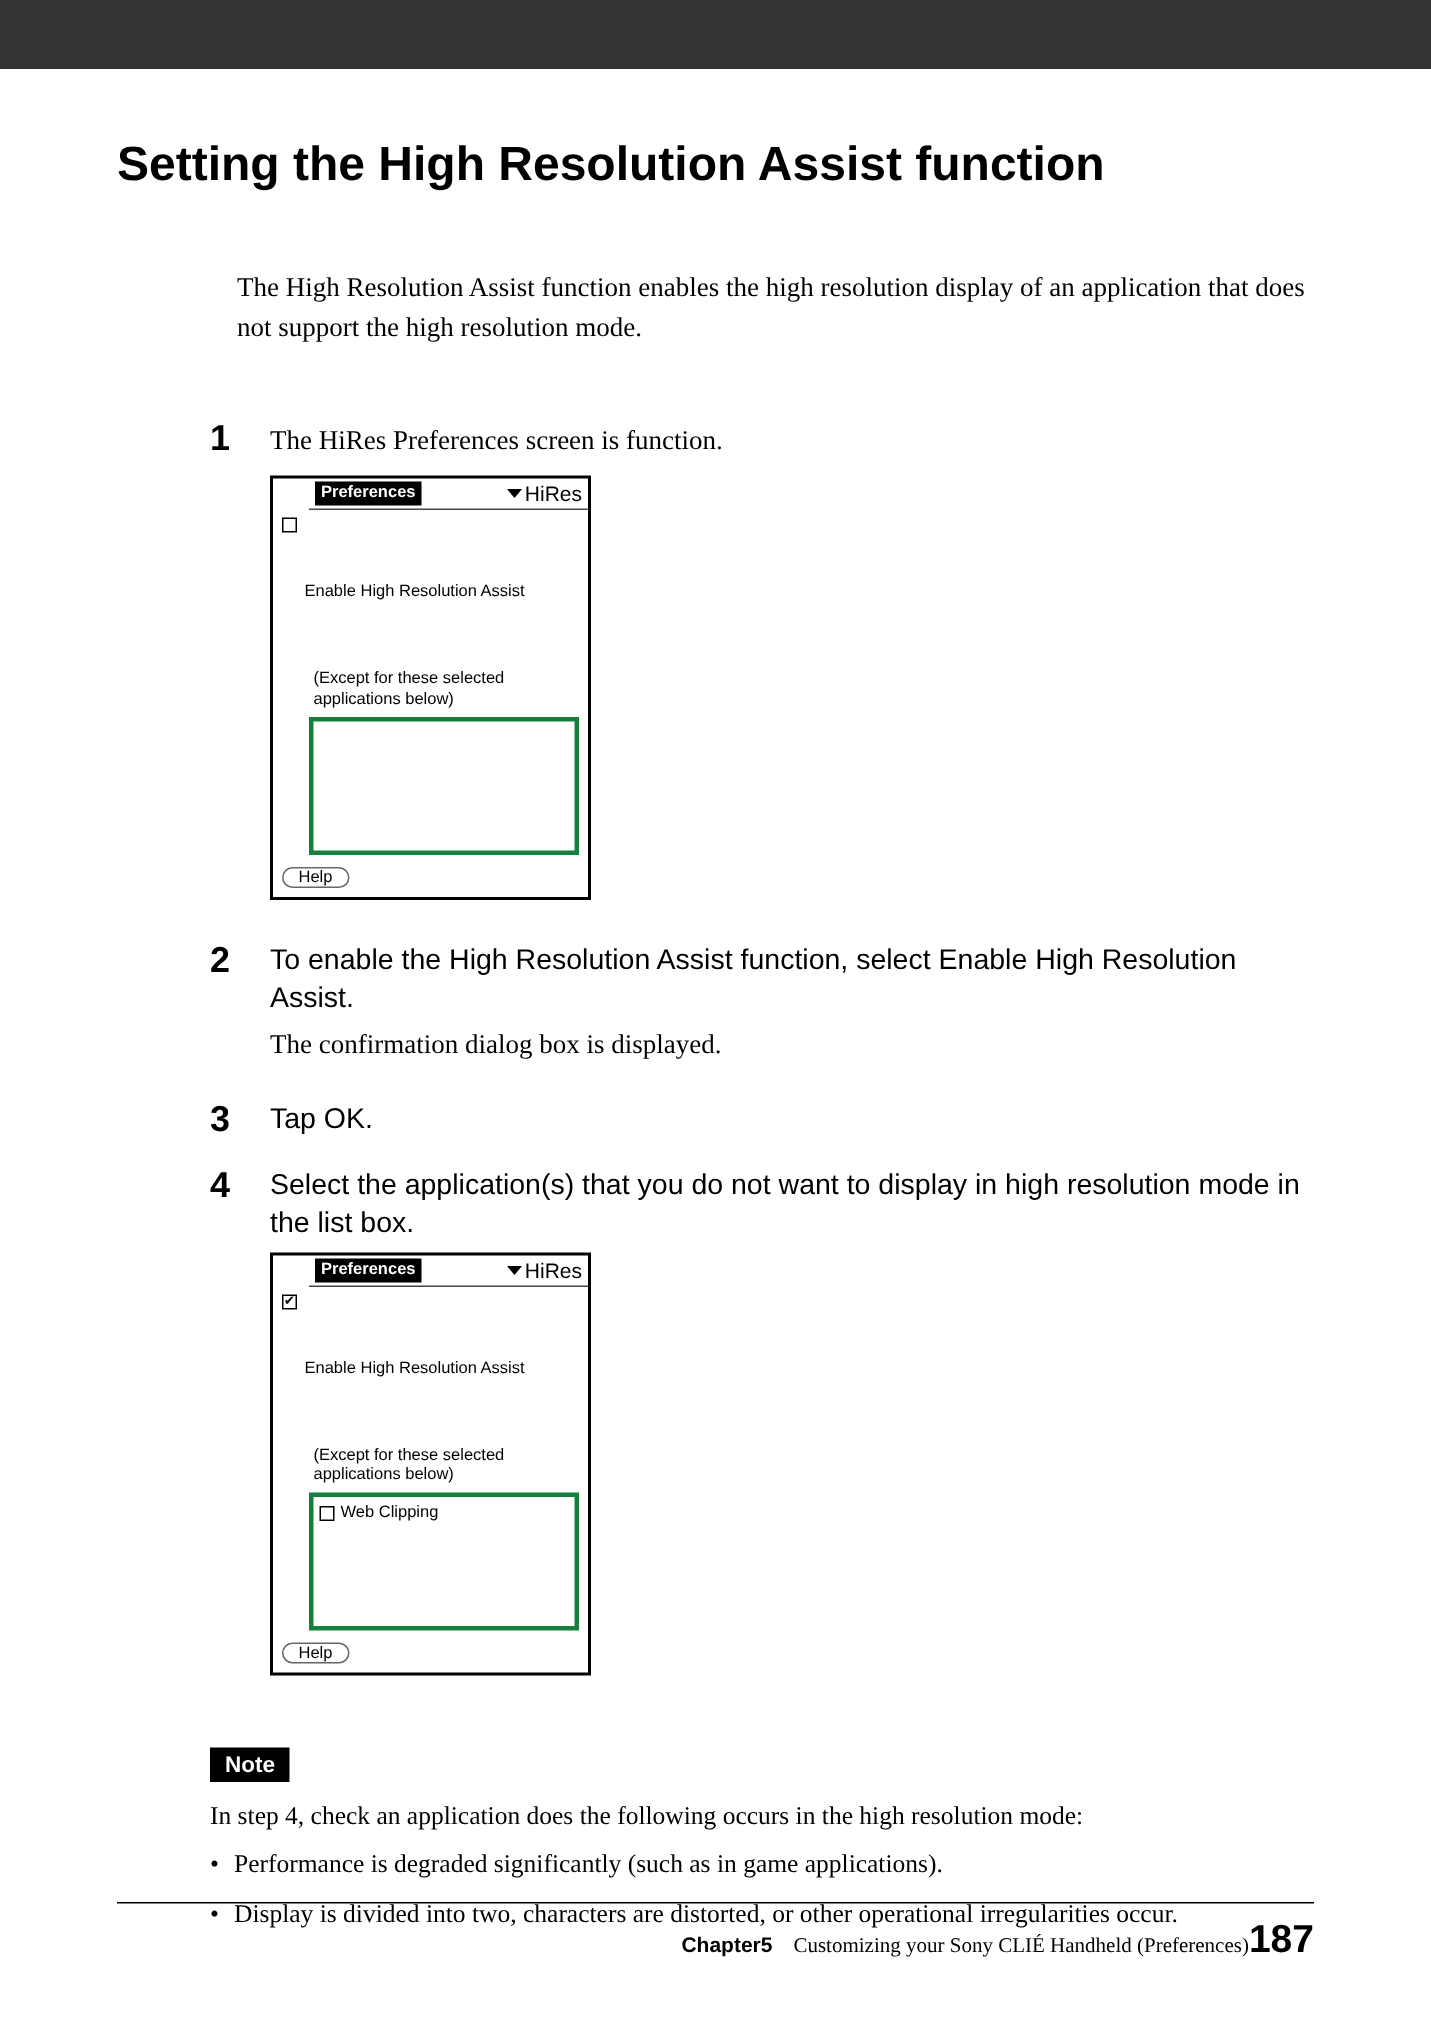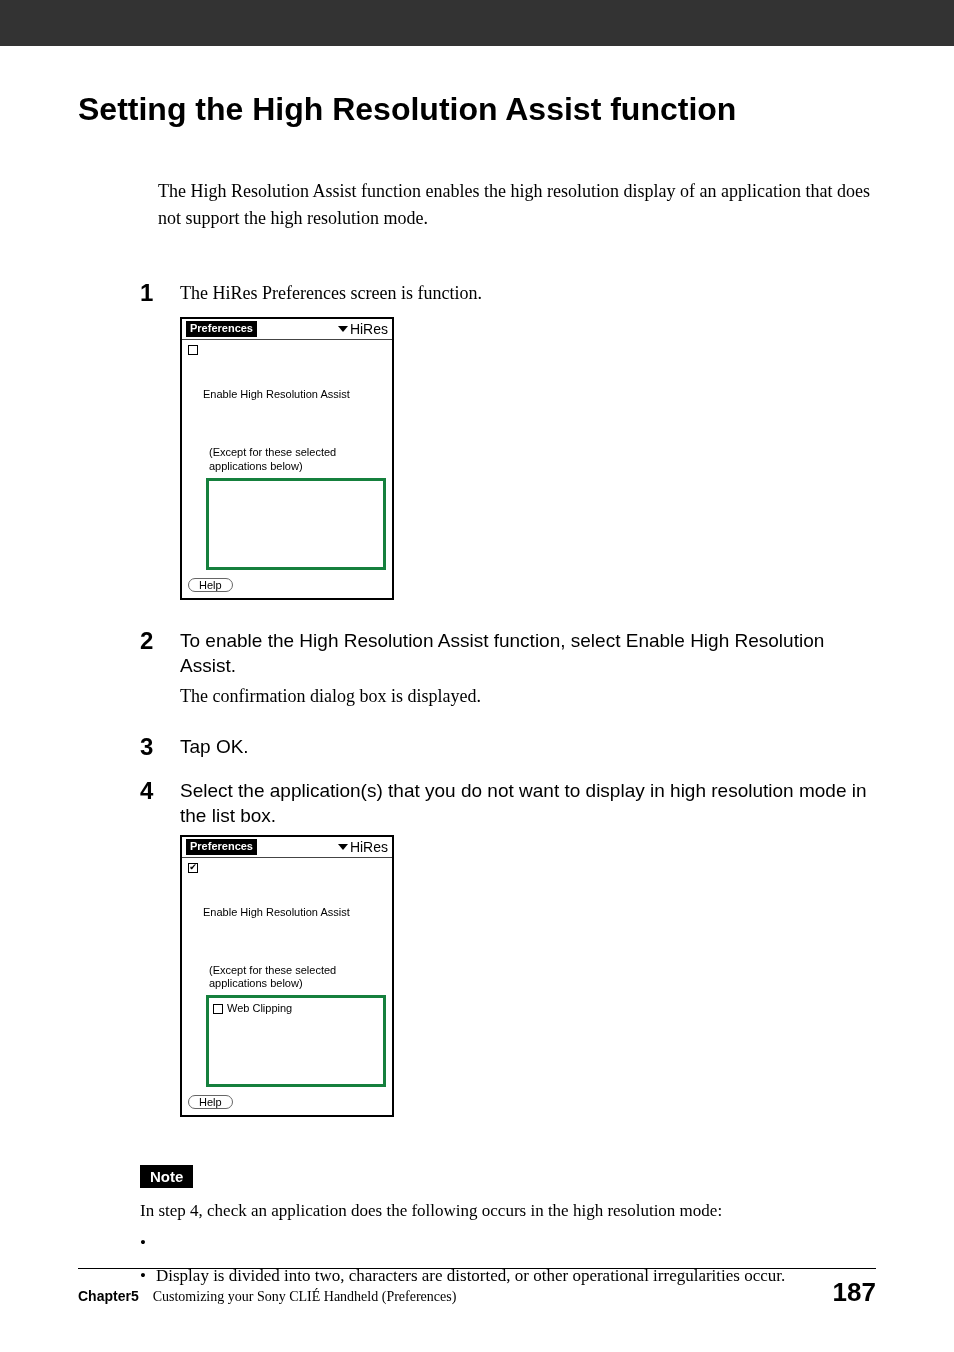--- a/index.html
+++ b/index.html
@@ -7,36 +7,36 @@
     .top-bar { height: 46px; background: #333; width: 100%; }
     .content { padding: 36px 78px 0 78px; }
     .title { font-family: 'Arial Black', Arial, sans-serif; font-weight: 900; font-size: 32px; margin-bottom: 50px; margin-top: 8px; line-height: 1.2; }
     .intro { font-size: 18px; margin-left: 80px; margin-bottom: 48px; line-height: 1.5; }
     .step { display: flex; margin-left: 62px; margin-bottom: 14px; }
     .step-num { font-family: 'Arial Black', Arial, sans-serif; font-weight: 900; font-size: 24px; width: 40px; flex-shrink: 0; line-height: 1.1; }
     .step-body { flex: 1; }
     .step-title { font-family: Arial, sans-serif; font-size: 19px; line-height: 1.35; margin-bottom: 4px; }
     .step-desc { font-size: 18px; line-height: 1.5; margin-bottom: 10px; }
     .screenshot { width: 214px; border: 2px solid #000; background: #fff; margin-top: 6px; margin-bottom: 14px; font-family: Arial, sans-serif; font-size: 11px; }
-    .ss-header { display: flex; justify-content: space-between; padding: 2px 4px; border-bottom: 1px solid #444; }
+    .ss-header { display: flex; justify-content: space-between; padding: 2px 4px; border-bottom: 1px solid #444; margin-left: 24px; }
     .ss-header-left { background: #000; color: #fff; padding: 1px 4px; font-weight: bold; font-size: 11px; }
     .ss-header-right { display: flex; align-items: center; gap: 2px; font-size: 14px; }
     .ss-body { padding: 4px 6px 6px 6px; }
     .ss-check-row { display: flex; align-items: flex-start; gap: 5px; margin-bottom: 2px; }
     .ss-checkbox { width: 10px; height: 10px; border: 1.5px solid #000; margin-top: 1px; flex-shrink: 0; display: flex; align-items: center; justify-content: center; font-size: 9px; line-height: 1; }
     .ss-check-text { font-size: 11px; line-height: 1.25; margin-top: 44px; }
     .ss-list { border: 3px solid #15803d; margin: 4px 0 6px 18px; height: 92px; padding: 4px; font-size: 11px; }
     .ss-list-item { display: flex; align-items: center; gap: 4px; }
     .ss-help { border: 1px solid #666; border-radius: 10px; padding: 0 10px; font-size: 11px; display: inline-block; margin-top: 2px; }
     .triangle { display: inline-block; width: 0; height: 0; border-left: 5px solid transparent; border-right: 5px solid transparent; border-top: 6px solid #000; }
     .note-badge { display: inline-block; background: #000; color: #fff; font-family: Arial, sans-serif; font-weight: bold; font-size: 15px; padding: 3px 10px; margin-left: 62px; margin-top: 20px; margin-bottom: 10px; }
     .note-body { margin-left: 62px; font-size: 17px; line-height: 1.55; }
     .note-body .bullet { display: flex; margin-top: 6px; }
     .note-body .bullet-mark { width: 16px; flex-shrink: 0; }
-    .footer { position: absolute; bottom: 44px; left: 78px; right: 78px; display: flex; justify-content: space-between; align-items: baseline; border-top: 1px solid #000; padding-top: 8px; }
+    .footer { position: absolute; bottom: 44px; left: 78px; right: 78px; display: flex; justify-content: flex-end; align-items: baseline; border-top: 1px solid #000; padding-top: 8px; }
     .footer-left { font-size: 14px; }
     .footer-chapter { font-family: 'Arial Black', Arial, sans-serif; font-weight: 900; font-size: 14px; }
     .footer-right { font-family: 'Arial Black', Arial, sans-serif; font-weight: 900; font-size: 26px; }
   </style>
 </head>
 <body>
 
 <div class="top-bar"></div>
 
 <div class="content">
@@ -119,20 +119,21 @@
         </div>
       </div>
     </div>
   </div>
 
   <div class="note-badge">Note</div>
   <div class="note-body">
     <div>In step 4, check an application does the following occurs in the high resolution mode:</div>
     <div class="bullet">
       <span class="bullet-mark">•</span>
+      <span>Performance is degraded significantly (such as in game applications).</span>
     </div>
     <div class="bullet">
       <span class="bullet-mark">•</span>
       <span>Display is divided into two, characters are distorted, or other operational irregularities occur.</span>
     </div>
   </div>
 </div>
 
 <div class="footer">
   <span class="footer-left">

